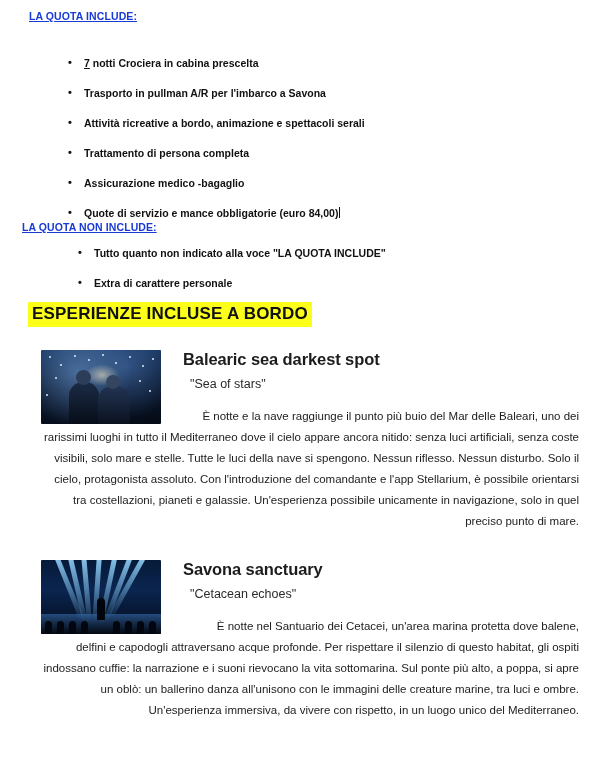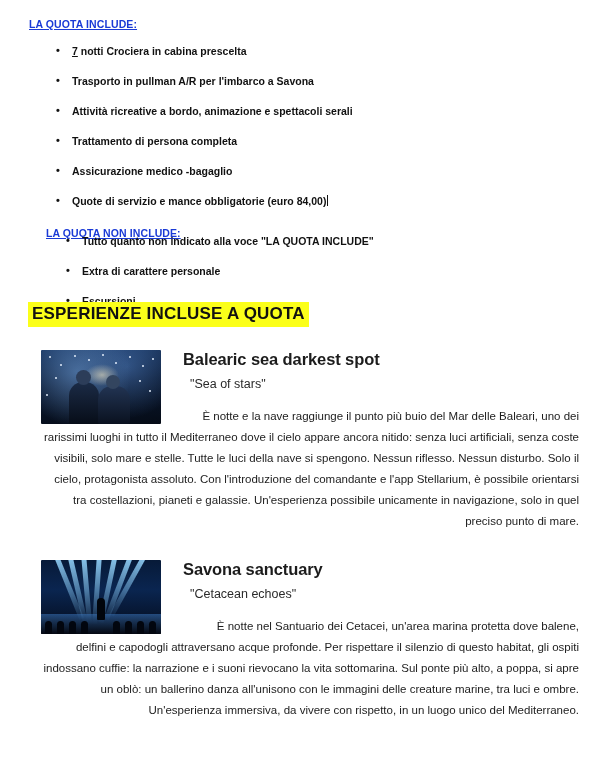--- a/index.html
+++ b/index.html
@@ -25,34 +25,33 @@
     font-size: 10.5px;
     font-weight: bold;
     color: #1a3ad6;
     text-decoration: underline;
     letter-spacing: 0.1px;
     margin: 0;
   }
   .heading-1 {
     position: absolute;
     left: 29px;
-    top: 18px;
+    top: 10px;
   }
   .heading-2 {
     position: absolute;
     left: 22px;
-    top: 227px;
-    margin-left: 24px;
+    top: 221px;
   }
   .heading-2 .nonword {
     text-decoration: underline;
   }
   ul.bullets {
     list-style: none;
-    margin: 0;
+    margin: 12px;
     padding: 0;
   }
   ul.bullets li {
     position: relative;
     font-size: 10.5px;
     font-weight: bold;
     color: #111111;
     padding-left: 22px;
     line-height: 14px;
   }
@@ -279,21 +278,21 @@
   </ul>
 
   <div class="section-heading heading-2"><span>LA QUOTA </span><span class="nonword">NON</span><span> INCLUDE:</span></div>
 
   <ul class="bullets list-2">
     <li><span>Tutto quanto non indicato alla voce "LA QUOTA INCLUDE"</span></li>
     <li><span>Extra di carattere personale</span></li>
     <li><span>Escursioni</span></li>
   </ul>
 
-  <div class="highlight-title">ESPERIENZE INCLUSE A QUOTA</div>
+  <div class="highlight-title">ESPERIENZE INCLUSE A BORDO</div>
 
   <div class="experience exp-1">
     <div class="exp-thumb">
       <div class="img1">
         <div class="glow"></div>
         <div class="star" style="left:8px;  top:6px;"></div>
         <div class="star" style="left:19px; top:14px;"></div>
         <div class="star" style="left:33px; top:5px;"></div>
         <div class="star" style="left:47px; top:9px;"></div>
         <div class="star" style="left:61px; top:4px;"></div>

